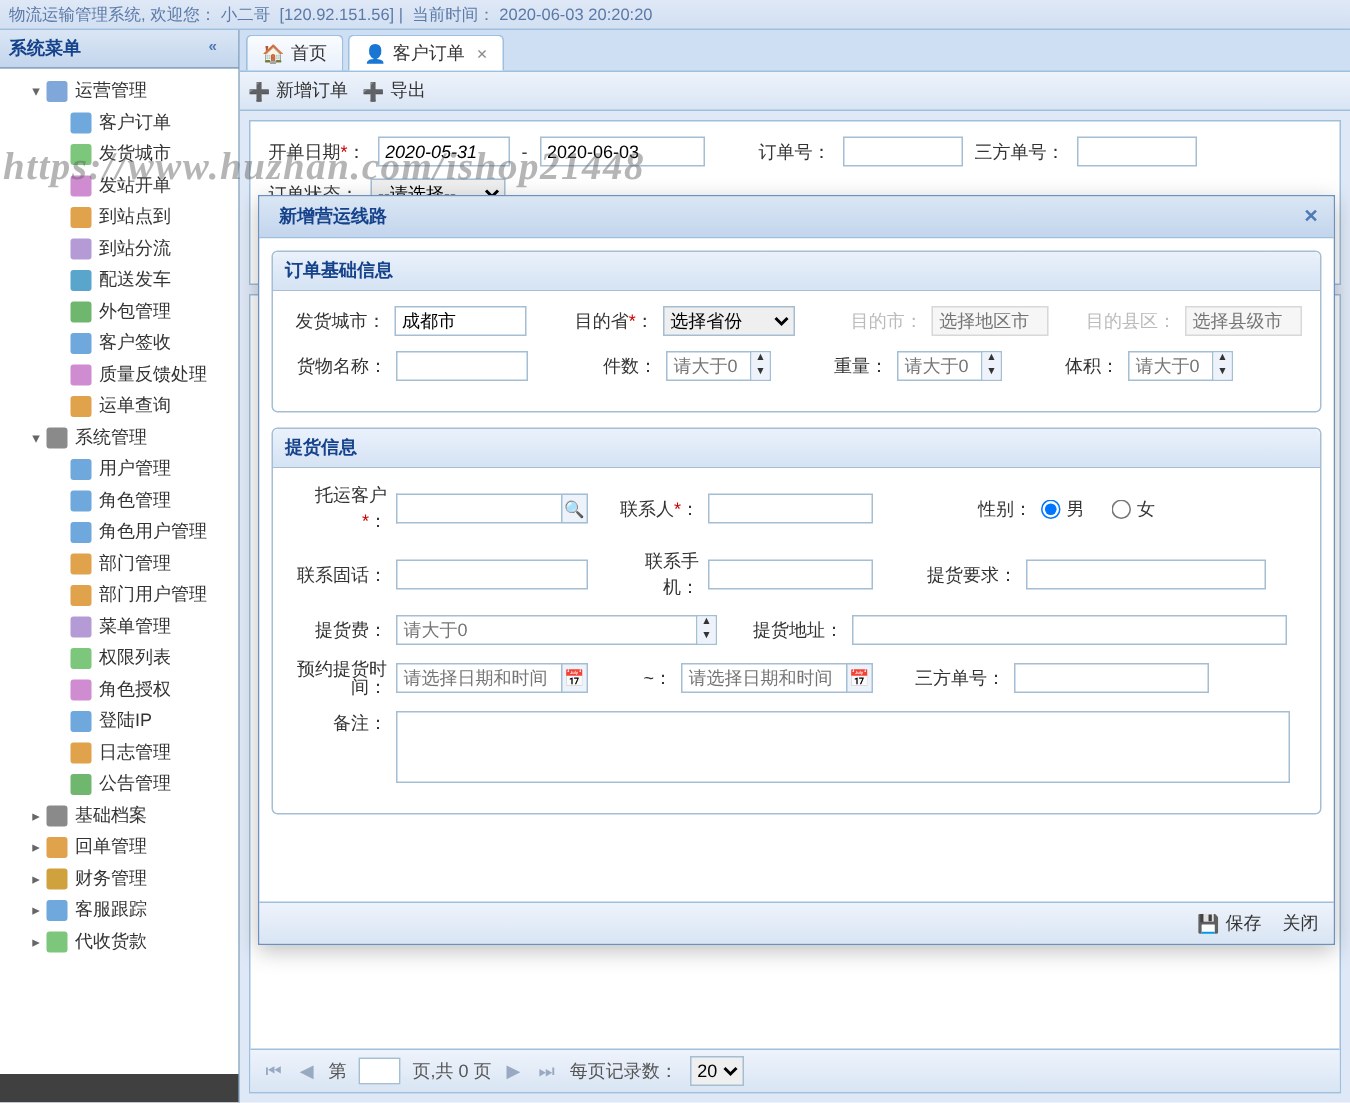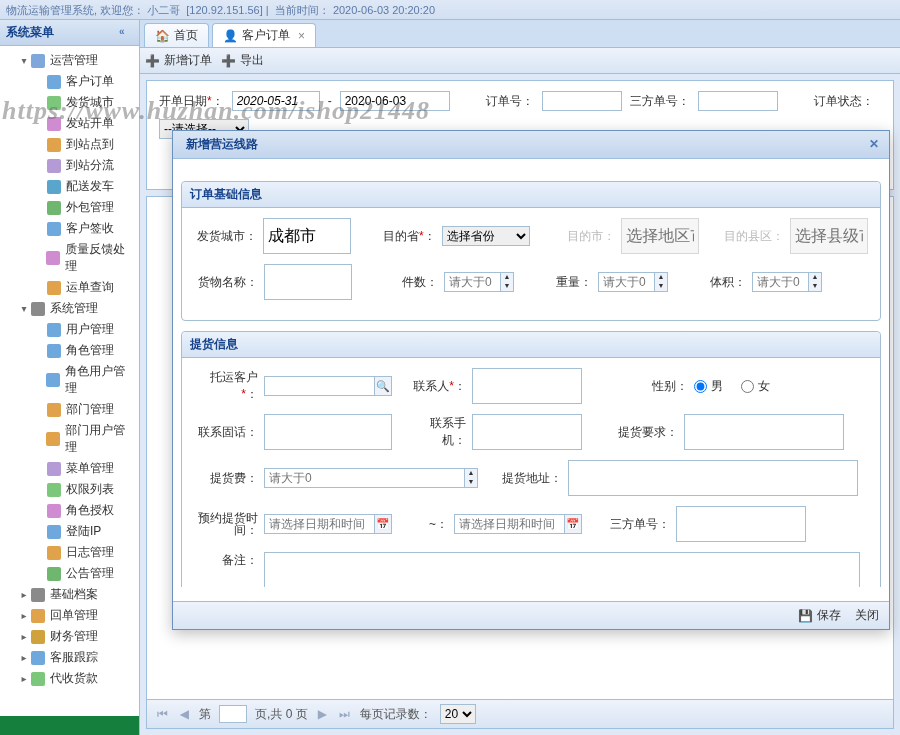--- a/index.html
+++ b/index.html
@@ -2,21 +2,21 @@
 <html><head>
 <meta charset="utf-8">
 <style>
 * { box-sizing: border-box; margin: 0; padding: 0; }
 body { font-family: "Microsoft YaHei", Arial, sans-serif; font-size: 12px; color: #333; background: #dfe8f6; width: 900px; height: 735px; overflow: hidden; position: relative; }
 
 .header { background: linear-gradient(#dfe8f6, #d2e0f2); height: 20px; line-height: 20px; padding: 0 6px; color: #5c7aa8; font-size: 11px; border-bottom: 1px solid #9ebfdd; }
 
 .main { display: flex; height: 715px; }
 
-.sidebar { width: 140px; background: #15803d; border-right: 1px solid #9ebfdd; }
+.sidebar { width: 160px; background: #404040; border-right: 1px solid #9ebfdd; }
 .sidebar-title { background: linear-gradient(#dae6f4, #c3d5ed); padding: 4px 6px; font-weight: bold; color: #15428b; border-bottom: 1px solid #9ebfdd; display: flex; justify-content: space-between; align-items: center; }
 .sidebar-collapse { width: 14px; height: 14px; display: inline-block; font-size: 10px; color: #4e79b5; cursor: pointer; }
 .tree { padding: 4px 0; background: #fff; height: 670px; overflow: auto; }
 .tree-node { display: flex; align-items: center; padding: 2px 4px; cursor: pointer; }
 .tree-icon { width: 16px; height: 16px; margin-right: 4px; display: inline-flex; align-items: center; justify-content: center; font-size: 11px; }
 .tree-indent-1 { padding-left: 18px; }
 .tree-indent-2 { padding-left: 34px; }
 .tree-expander { width: 12px; text-align: center; color: #666; font-size: 10px; }
 
 .content { flex: 1; display: flex; flex-direction: column; background: #dfe8f6; }
@@ -31,31 +31,31 @@
 .sb-label { color: #333; }
 .req { color: #c00; }
 .sb-input { border: 1px solid #a4bed4; height: 20px; padding: 0 4px; font-size: 12px; }
 .sb-select { border: 1px solid #a4bed4; height: 20px; font-size: 12px; }
 .sb-spacer { width: 20px; }
 
 .grid-area { flex: 1; background: #fff; margin: 0 6px 6px; border: 1px solid #9ebfdd; position: relative; }
 .pager { position: absolute; bottom: 0; left: 0; right: 0; background: linear-gradient(#eef3fb,#d9e5f4); border-top: 1px solid #9ebfdd; padding: 4px 8px; display: flex; align-items: center; gap: 8px; color: #555; }
 .pager-btn { color: #98a9c1; cursor: pointer; padding: 0 2px; }
 .pager-input { width: 28px; border: 1px solid #a4bed4; height: 18px; text-align: center; font-size: 12px; }
-.dialog { position: absolute; left: 172px; top: 130px; width: 718px; height: 500px; background: #fff; border: 1px solid #6a91c0; box-shadow: 0 4px 14px rgba(0,0,0,.25); display: flex; flex-direction: column; gap: 14px; }
+.dialog { position: absolute; left: 172px; top: 130px; width: 718px; height: 500px; background: #fff; border: 1px solid #6a91c0; box-shadow: 0 4px 14px rgba(0,0,0,.25); display: flex; flex-direction: column; }
 .dlg-title { background: linear-gradient(#dae6f4,#c3d5ed); padding: 5px 8px; font-weight: bold; color: #15428b; display: flex; justify-content: space-between; align-items: center; border-bottom: 1px solid #9ebfdd; }
 .dlg-close { width: 14px; height: 14px; color: #4e79b5; cursor: pointer; text-align: center; line-height: 12px; }
 .dlg-body { flex: 1; padding: 8px; overflow: auto; background: #fff; }
 .fieldset { border: 1px solid #a4bed4; border-radius: 4px; margin-bottom: 10px; }
 .fs-legend { background: linear-gradient(#eaf1fb,#d5e3f4); padding: 4px 8px; font-weight: bold; color: #15428b; border-bottom: 1px solid #a4bed4; border-radius: 4px 4px 0 0; }
 .fs-body { padding: 10px 12px; }
 .row { display: flex; align-items: center; margin-bottom: 10px; gap: 6px; }
 .flabel { width: 64px; text-align: right; color: #333; }
 .flabel.disabled { color: #bbb; }
-.finput { border: 1px solid #a4bed4; height: 36px; padding: 0 4px; font-size: 16px; }
+.finput { border: 1px solid #a4bed4; height: 20px; padding: 0 4px; font-size: 12px; }
 .finput.dis { border-color: #d8d8d8; background: #f6f6f6; color: #bbb; }
 .fselect { border: 1px solid #a4bed4; height: 20px; font-size: 12px; }
 .spinner { display: flex; }
 .spinner input { border: 1px solid #a4bed4; border-right: none; height: 20px; width: 56px; padding: 0 4px; font-size: 12px; }
 .spinner .spin-btns { display: flex; flex-direction: column; border: 1px solid #a4bed4; }
 .spinner .spin-btns span { font-size: 7px; line-height: 8px; height: 9px; width: 12px; text-align: center; background: #eef3fb; cursor: pointer; }
 .trigger-field { display: flex; }
 .trigger-field input { border: 1px solid #a4bed4; border-right: none; height: 20px; padding: 0 4px; font-size: 12px; }
 .trigger-field .trg { border: 1px solid #a4bed4; width: 18px; height: 20px; background: #eef3fb; display: flex; align-items: center; justify-content: center; cursor: pointer; font-size: 11px; }
 .radio-group { display: flex; gap: 18px; align-items: center; }

